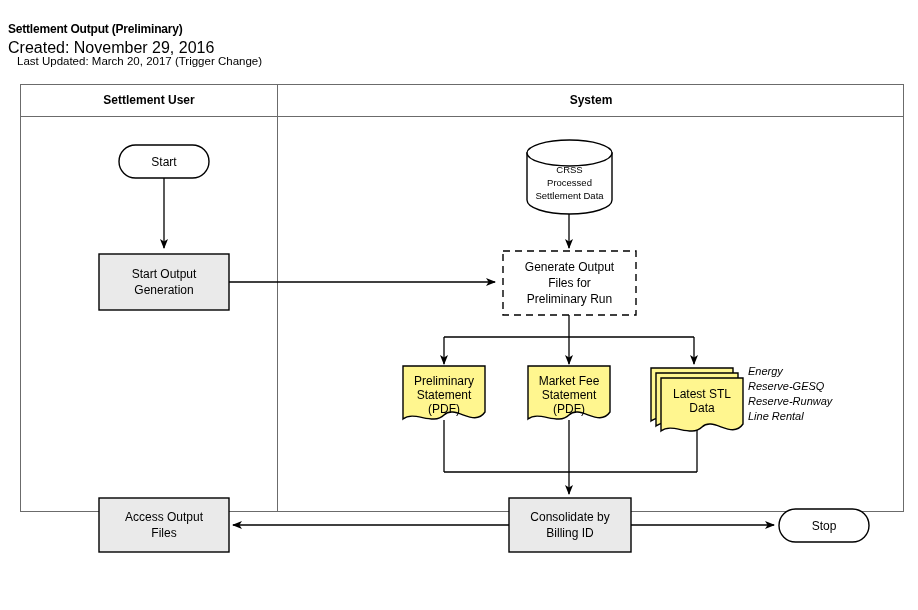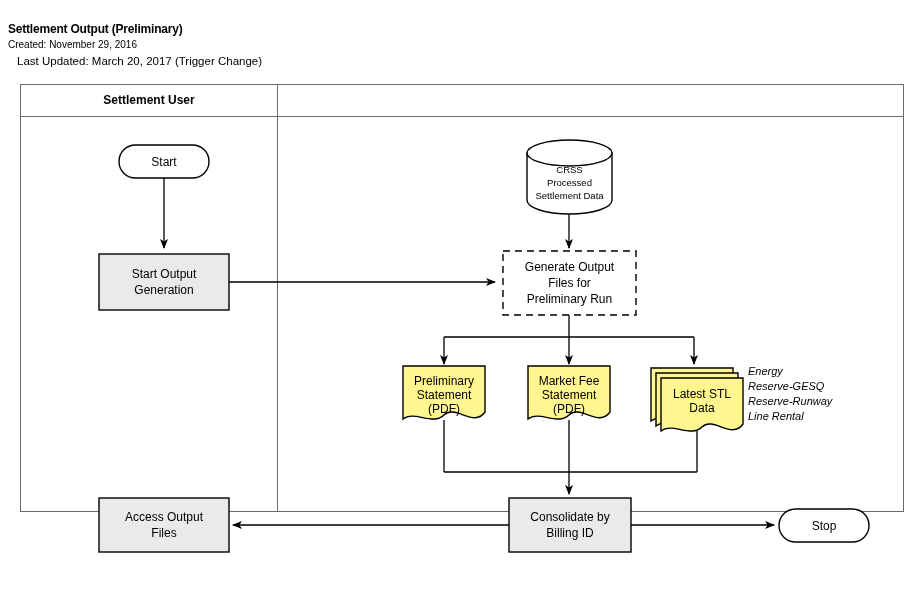--- a/index.html
+++ b/index.html
@@ -25,21 +25,21 @@
     font-size: 12px;
     font-weight: bold;
     letter-spacing: -0.2px;
     white-space: nowrap;
     margin-top: 16px;
   }
   #meta-created {
     position: absolute;
     left: 8px;
     top: 39px;
-    font-size: 10px;
+    font-size: 16px;
     white-space: nowrap;
   }
   #meta-updated {
     position: absolute;
     left: 8px;
     top: 55px;
     font-size: 11.5px;
     white-space: nowrap;
     padding-left: 9px;
   }
@@ -141,20 +141,21 @@
 <body>
 
 <div id="doc-title">Settlement Output (Preliminary)</div>
 <div id="meta-created">Created: November 29, 2016</div>
 <div id="meta-updated">Last Updated: March 20, 2017 (Trigger Change)</div>
 
 <div id="lane-frame">
   <div class="lane-header-row"></div>
   <div class="lane-divider"></div>
   <div class="lane-title" id="lane-title-user">Settlement User</div>
+  <div class="lane-title" id="lane-title-system">System</div>
 </div>
 
 <svg id="flow-canvas" viewBox="0 0 918 610" xmlns="http://www.w3.org/2000/svg">
   <defs>
     <marker id="arrowhead" markerWidth="10" markerHeight="8" refX="9" refY="4" orient="auto" markerUnits="userSpaceOnUse">
       <path d="M0,0 L10,4 L0,8 L2.6,4 Z" fill="#000000"></path>
     </marker>
   </defs>
 
   <g>

